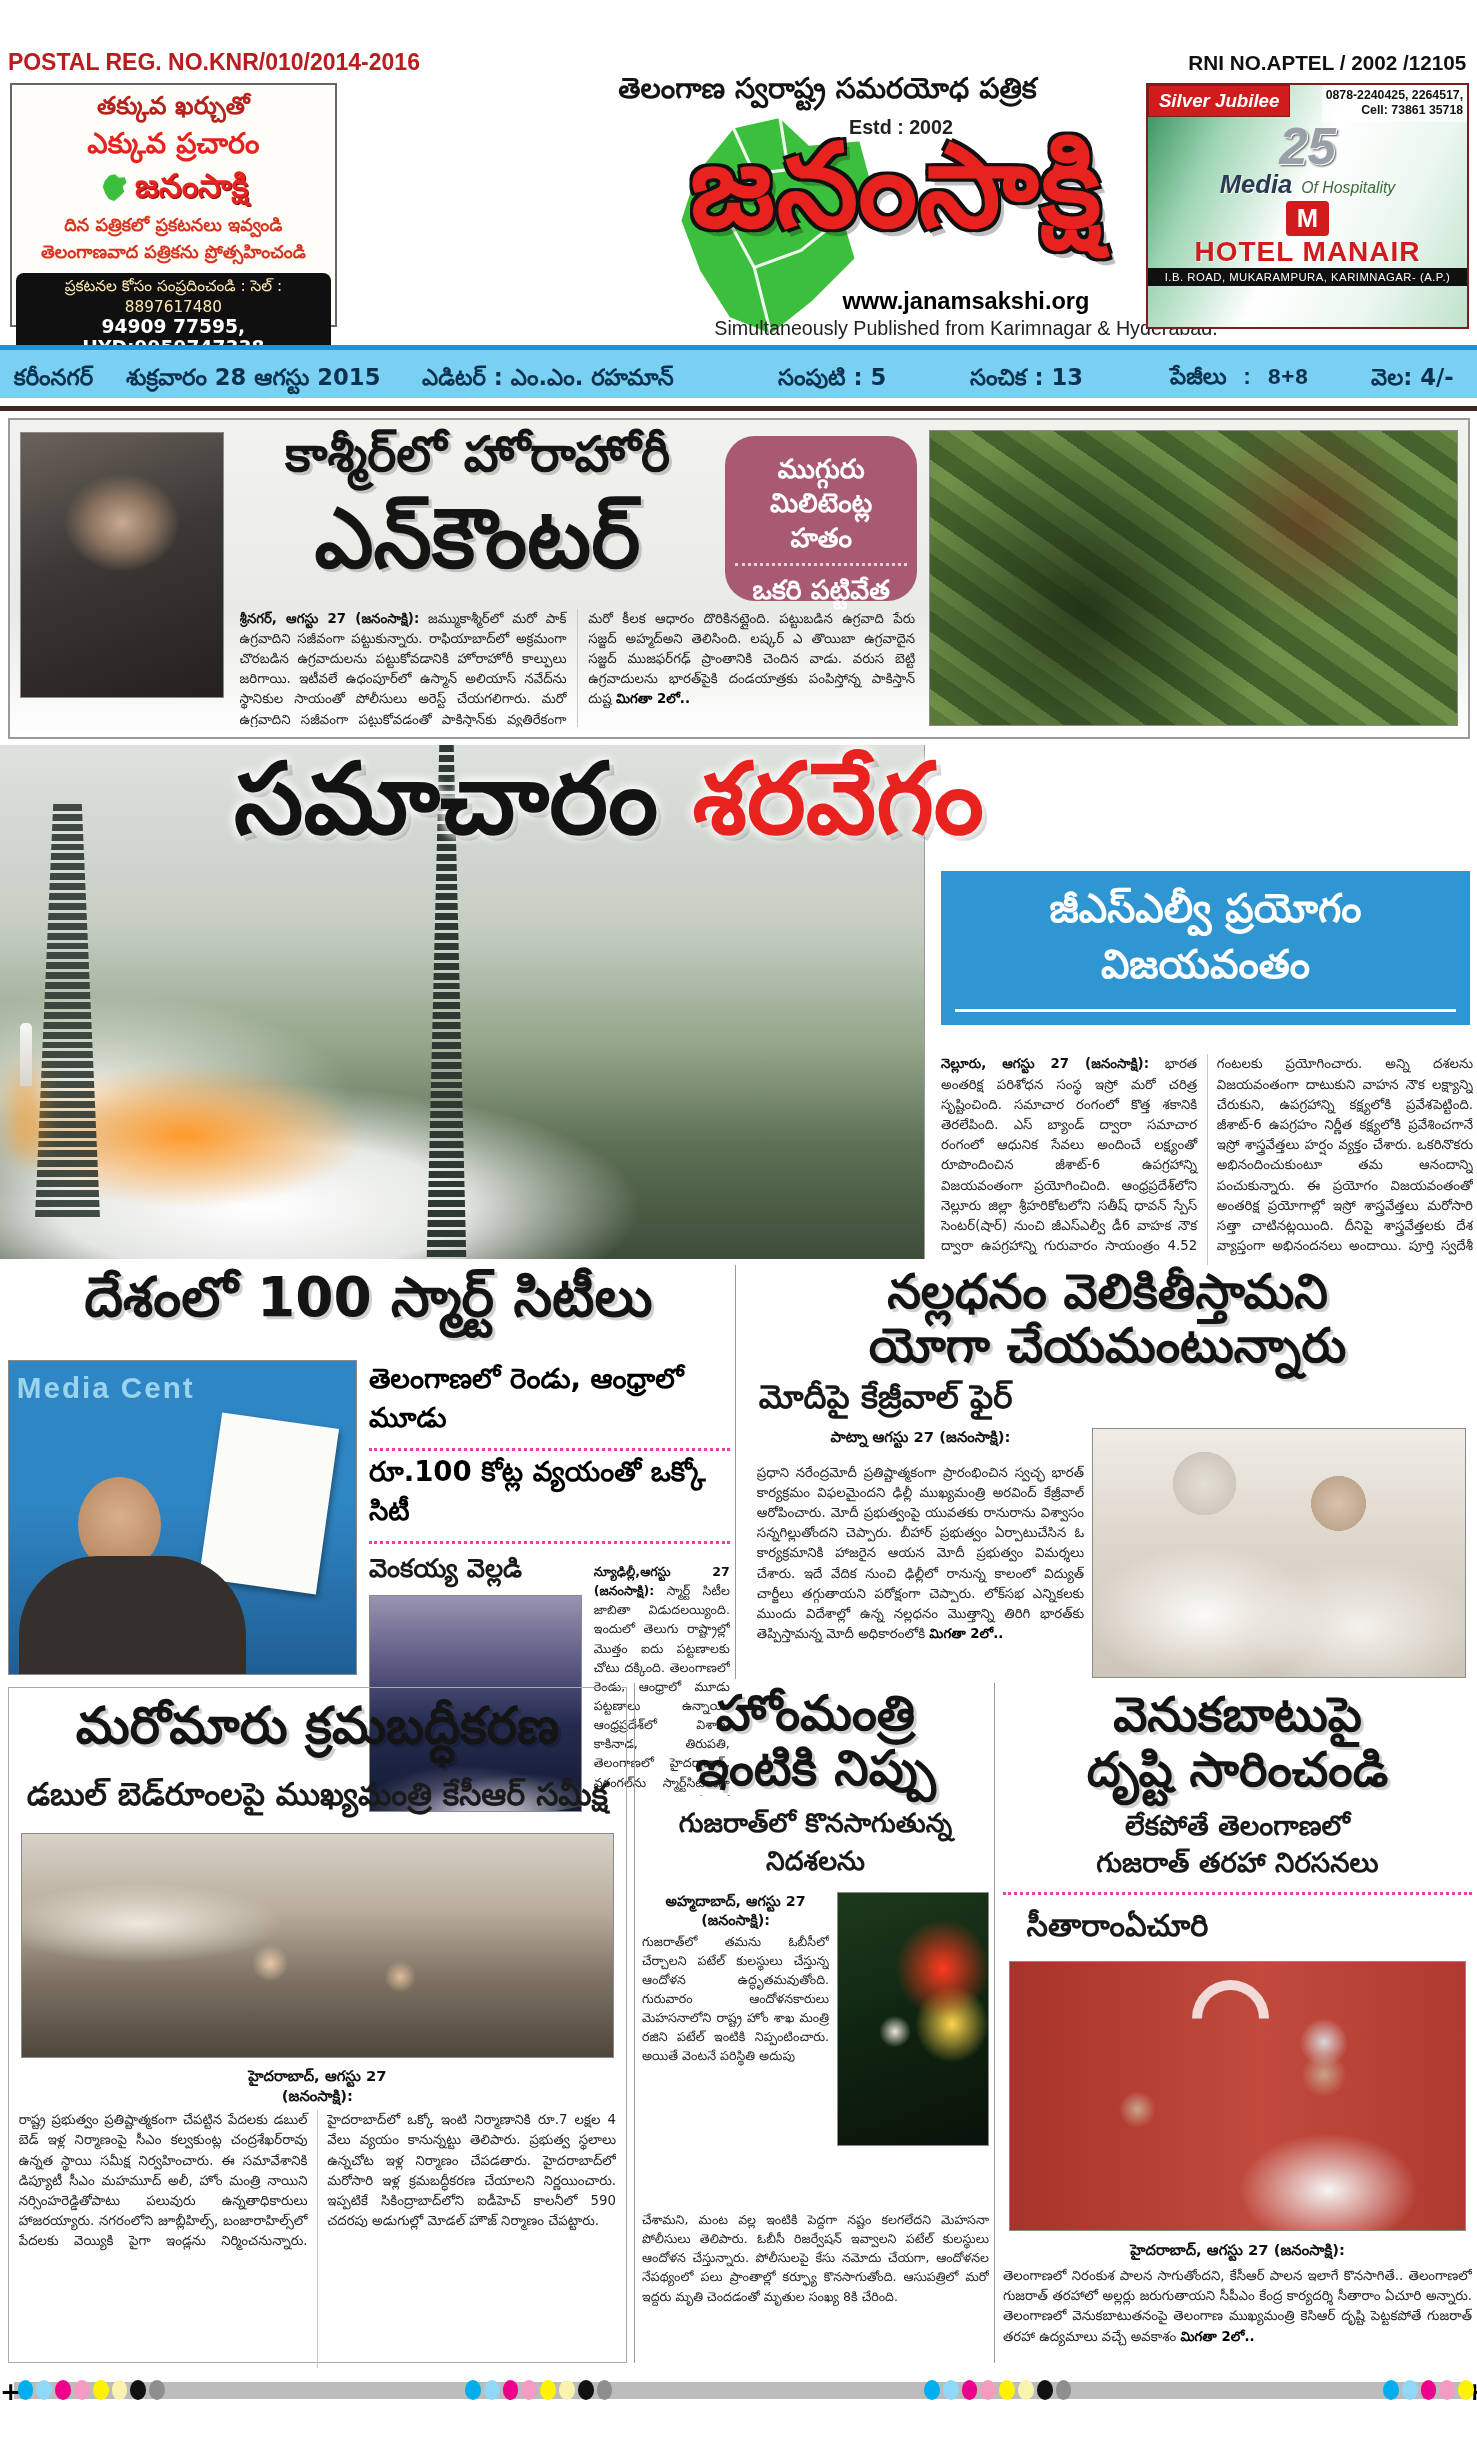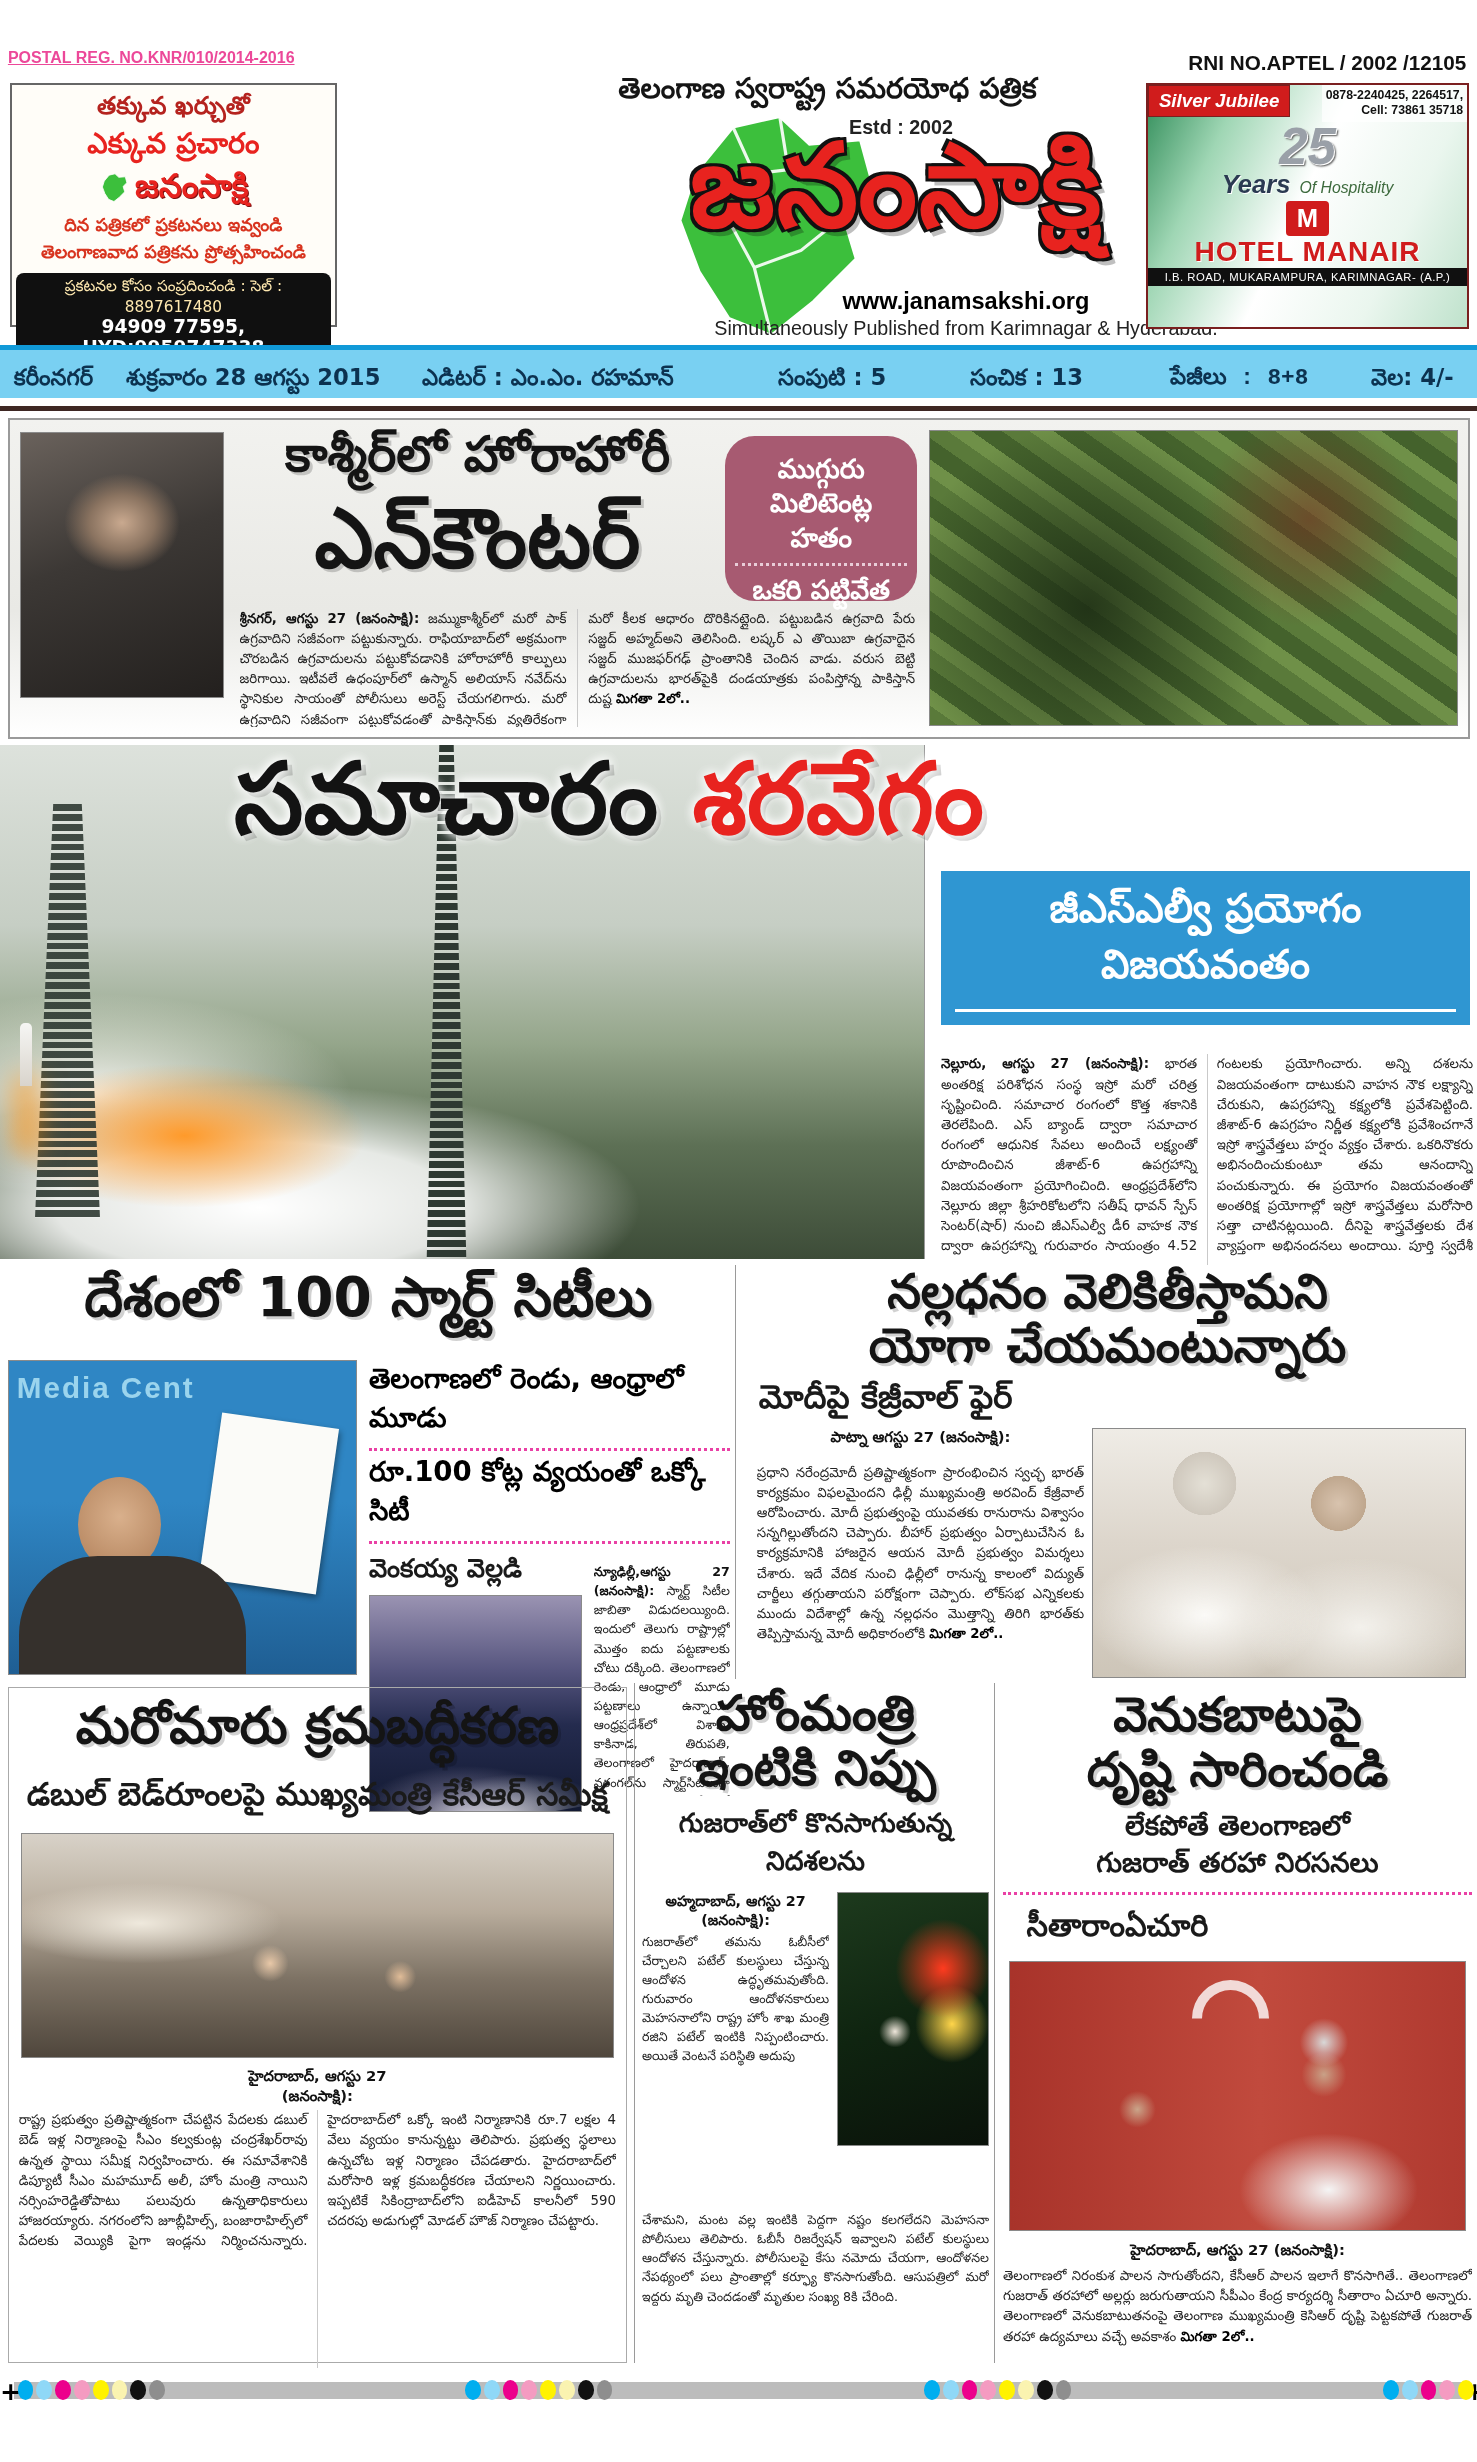--- a/index.html
+++ b/index.html
@@ -2,21 +2,21 @@
 <html><head>
 <meta charset="utf-8">
 <style>
   html,body{margin:0;padding:0;background:#e9e9e9;}
   .page{position:relative;width:1478px;height:2463px;background:#ffffff;margin:0 auto;
         font-family:"DejaVu Sans","Liberation Sans",sans-serif;color:#1a1a1a;overflow:hidden;}
   .abs{position:absolute;}
   .eng{font-family:"Liberation Sans","DejaVu Sans",sans-serif;}
 
   
-  .postal{left:7.9px;top:49px;font-size:16px;font-weight:bold;color:#ec4899;text-decoration:underline;}
+  .postal{left:7.9px;top:49px;font-size:23px;font-weight:bold;color:#b91c1c;}
   .rni{right:11.8px;top:51px;font-size:20.7px;font-weight:bold;color:#111;}
   .tagline{left:532px;top:71px;width:591px;text-align:center;font-size:28.6px;font-weight:bold;color:#151515;}
   .estd{left:849px;top:116px;font-size:19.7px;font-weight:bold;color:#222;}
   .map-svg{left:603px;top:110px;width:345px;height:234px;}
   .masthead{left:690px;top:118px;font-size:116px;font-weight:bold;color:#e8231f;letter-spacing:2px;
             text-shadow:-3px -3px 0 #111,3px -3px 0 #111,-3px 3px 0 #111,3px 3px 0 #111,5.9px 6.9px 0 rgba(0,0,0,.25);}
   .website{left:690px;top:288px;width:552px;text-align:center;font-size:23.6px;font-weight:bold;color:#000;}
   .published{left:690px;top:317px;width:552px;text-align:center;font-size:19.7px;color:#222;}
 
   
@@ -233,21 +233,21 @@
   <div class="abs hotel-ad">
     <div class="hotel-top">
       <div class="hotel-badge eng">Silver Jubilee</div>
       <div class="hotel-phones eng">
         <div>0878-2240425, 2264517,</div>
         <div>Cell: 73861 35718</div>
       </div>
     </div>
     <div class="hotel-25 eng">25</div>
     <div>
-      <span class="hotel-years eng">Years</span>
+      <span class="hotel-years eng">Media</span>
       <span class="hotel-hosp eng">Of Hospitality</span>
     </div>
     <div class="hotel-m eng">M</div>
     <div class="hotel-name eng">HOTEL MANAIR</div>
     <div class="hotel-addr eng">I.B. ROAD, MUKARAMPURA, KARIMNAGAR- (A.P.)</div>
   </div>
 
   <div class="abs date-bar">
     <span class="db-city">కరీంనగర్</span>
     <span class="db-date">శుక్రవారం 28 ఆగస్టు 2015</span>

